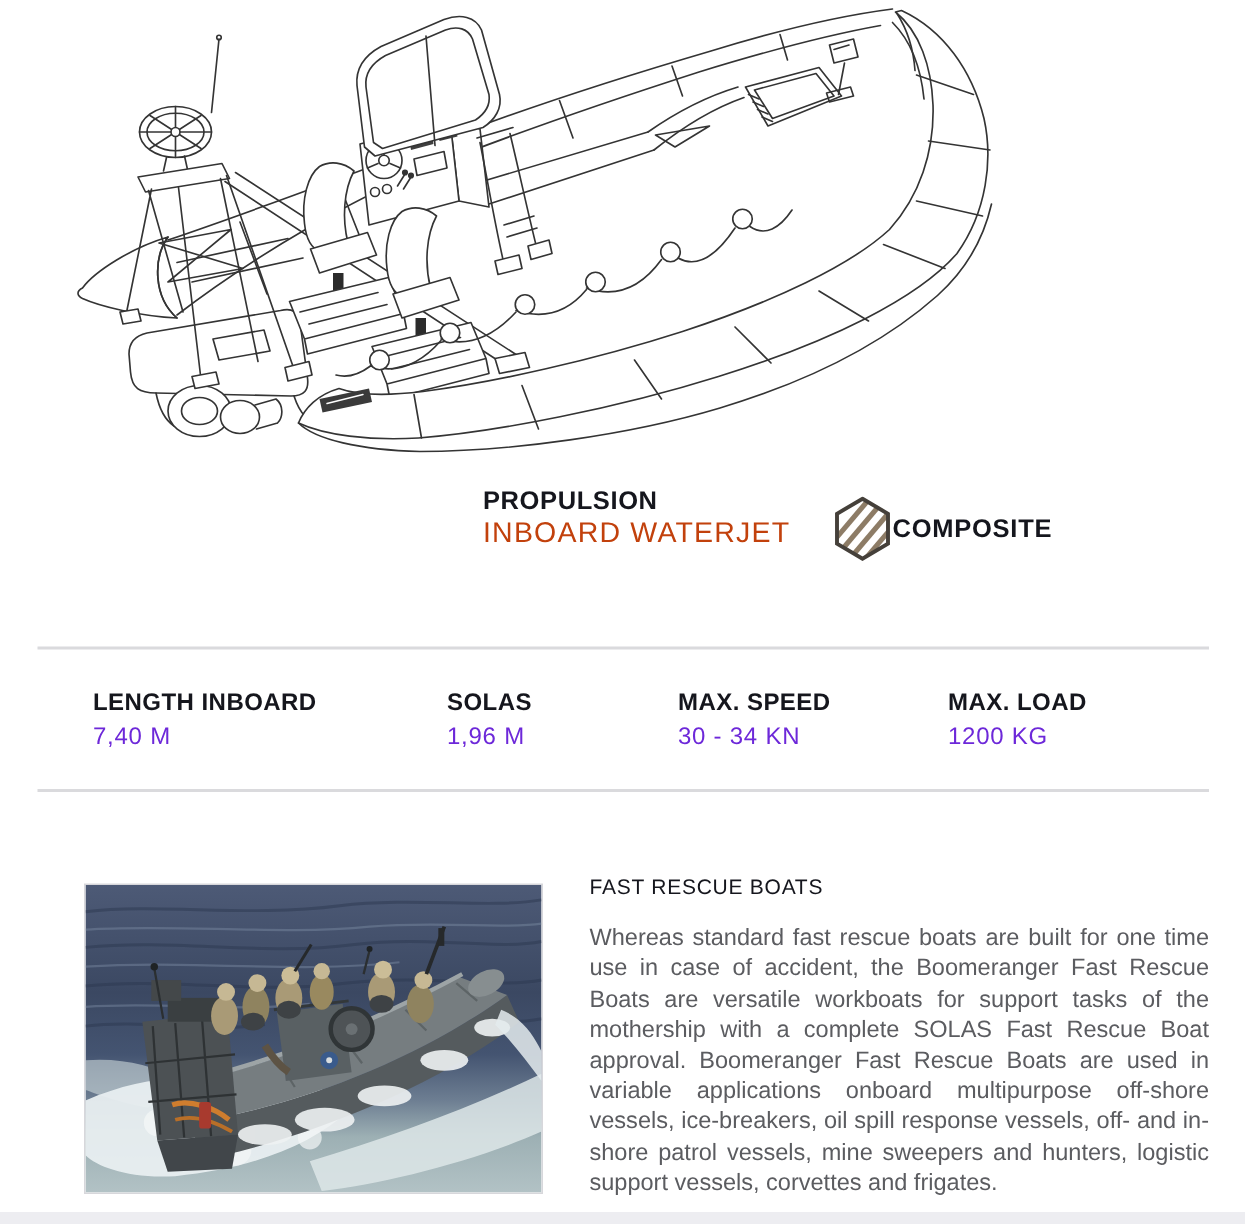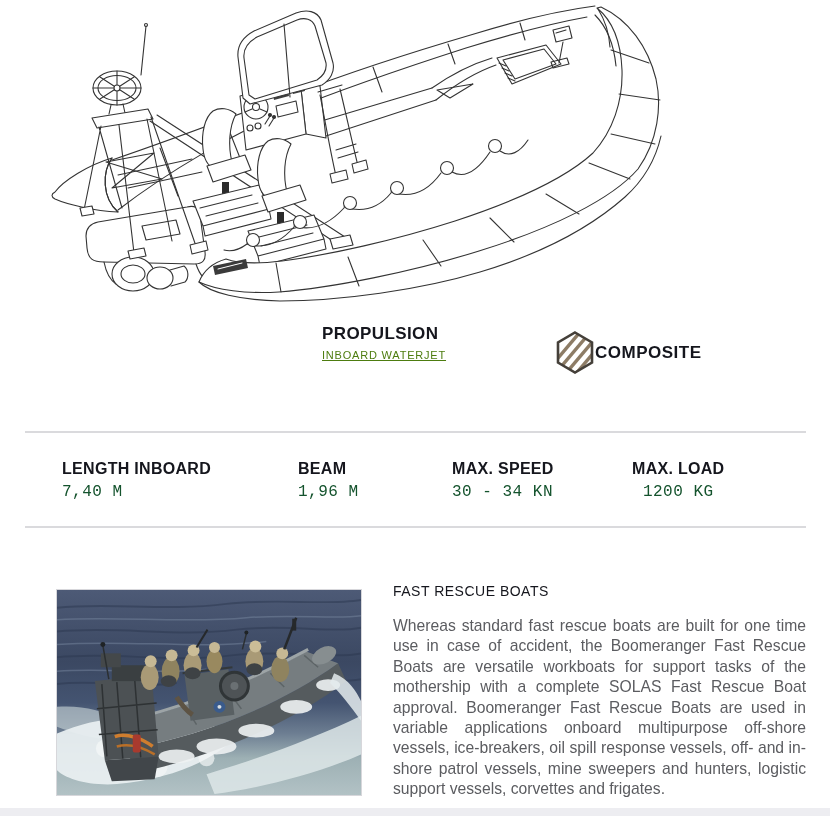--- a/index.html
+++ b/index.html
@@ -6,33 +6,33 @@
   html,body { background:#fff; }
   .page {
     position:relative; width:830px; height:816px; background:#ffffff;
     font-family:"Liberation Sans", sans-serif; overflow:hidden;
   }
   
   .drawing { position:absolute; left:0; top:0; width:830px; height:320px; }
   
   .feat-propulsion { position:absolute; left:322px; top:324px; }
   .feat-title { font-size:17px; font-weight:bold; letter-spacing:.4px; color:#15161d; line-height:20px; }
-  .feat-sub { font-size:11px; letter-spacing:.8px; color:#4d7c0f; line-height:19px; margin-top:2px;text-decoration:underline; }
+  .feat-sub { font-size:19px; letter-spacing:.8px; color:#c2410c; line-height:19px; margin-top:2px; }
   .feat-material { position:absolute; left:556px; top:331px; display:flex; align-items:center; }
   .hex-icon { width:38px; height:43px; display:block; }
   .material-label { font-size:17px; font-weight:bold; letter-spacing:.5px; color:#15161d; margin-left:1px; }
   
   .divider { position:absolute; left:25px; width:781px; height:0; border-top:2px solid #dadadd; }
   .divider-1 { top:431px; }
   .divider-2 { top:526px; }
   
   .spec-col { position:absolute; top:459px; }
   .spec-label { font-size:16px; font-weight:bold; letter-spacing:.3px; color:#15161d; line-height:19px; }
-  .spec-value { font-size:16px; letter-spacing:.5px; color:#14532d; line-height:20px; margin-top:4px;font-family:Liberation Mono, monospace; }
-  .spec-1 { left:62px; } .spec-2 { left:298px; } .spec-3 { left:452px; } .spec-4 { left:632px;text-align:center; }
+  .spec-value { font-size:16px; letter-spacing:.5px; color:#6d28d9; line-height:20px; margin-top:4px; }
+  .spec-1 { left:62px; } .spec-2 { left:298px; } .spec-3 { left:452px; } .spec-4 { left:632px; }
   
   .photo-frame { position:absolute; left:56px; top:589px; width:306px; height:207px; border:1px solid #d7d7db; }
   .photo-frame svg { display:block; width:100%; height:100%; }
   .section-text { position:absolute; left:393px; top:580px; width:413px; }
   .section-title { font-size:14px; font-weight:normal; letter-spacing:.5px; color:#15161d; line-height:22px; }
   .section-body { margin-top:14px; font-size:15.7px; line-height:20.4px; color:#5b5c60; text-align:justify; }
   .footer-strip { position:absolute; left:0; bottom:0; width:830px; height:8px; background:#ededf1; }
 </style>
 </head>
 <body>
@@ -176,21 +176,21 @@
   </div>
 
   <div class="divider divider-1"></div>
   <div class="divider divider-2"></div>
 
   <div class="spec-col spec-1">
     <div class="spec-label">LENGTH INBOARD</div>
     <div class="spec-value">7,40 M</div>
   </div>
   <div class="spec-col spec-2">
-    <div class="spec-label">BEAM</div>
+    <div class="spec-label">SOLAS</div>
     <div class="spec-value">1,96 M</div>
   </div>
   <div class="spec-col spec-3">
     <div class="spec-label">MAX. SPEED</div>
     <div class="spec-value">30 - 34 KN</div>
   </div>
   <div class="spec-col spec-4">
     <div class="spec-label">MAX. LOAD</div>
     <div class="spec-value">1200 KG</div>
   </div>

